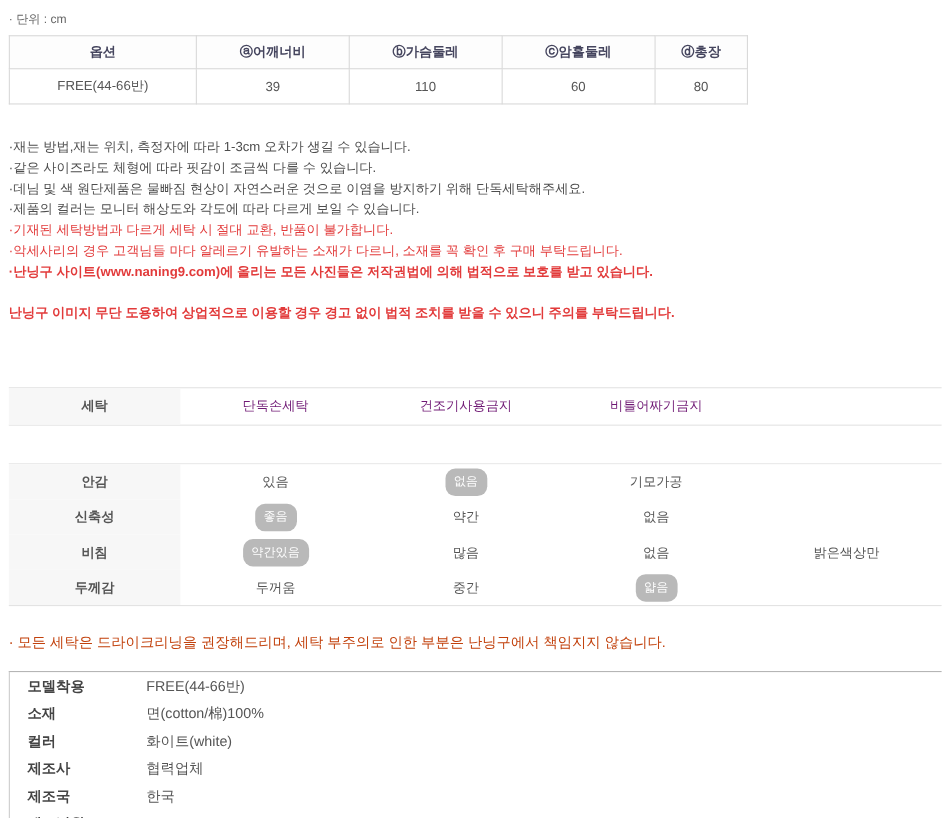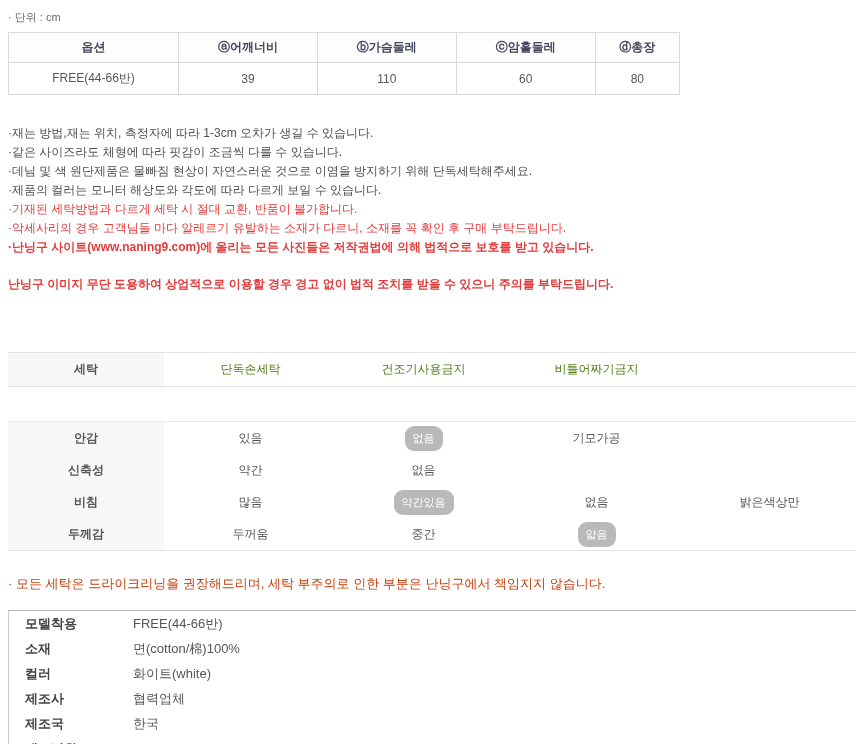--- a/index.html
+++ b/index.html
@@ -35,21 +35,21 @@
   .notice.red { color:#e23b3b; }
   .notice.bold { font-weight:bold; }
   .notice.gap { margin-top:18px; }
 
   .care-row {
     margin:58px 0 0 8px; width:848px; display:flex;
     border-top:1px solid #e3e3e3; border-bottom:1px solid #e3e3e3;
   }
   .care-row .cell {
     width:173px; line-height:33px; text-align:center;
-    font-size:12px; color:#4d7c0f;
+    font-size:12px; color:#701a75;
   }
   .care-row .cell.label {
     width:156px; background:#f7f7f7; font-weight:bold; color:#555;
   }
 
   .props-table {
     margin:34px 0 0 8px; width:848px;
     border-top:1px solid #e9e9e9; border-bottom:1px solid #e3e3e3;
   }
   .prow { display:flex; height:32px; }
@@ -135,36 +135,39 @@
       <div class="cell">
           <span>기모가공</span>
         </div>
       <div class="cell">
           <span></span>
         </div>
     </div>
     <div class="prow">
       <div class="cell label">신축성</div>
       <div class="cell">
+          <span class="badge">좋음</span>
+        </div>
+      <div class="cell">
           <span>약간</span>
         </div>
       <div class="cell">
           <span>없음</span>
         </div>
       <div class="cell">
           <span></span>
         </div>
     </div>
     <div class="prow">
       <div class="cell label">비침</div>
       <div class="cell">
+          <span class="badge">약간있음</span>
+        </div>
+      <div class="cell">
           <span>많음</span>
-        </div>
-      <div class="cell">
-          <span class="badge">약간있음</span>
         </div>
       <div class="cell">
           <span>없음</span>
         </div>
       <div class="cell">
           <span>밝은색상만</span>
         </div>
     </div>
     <div class="prow">
       <div class="cell label">두께감</div>

